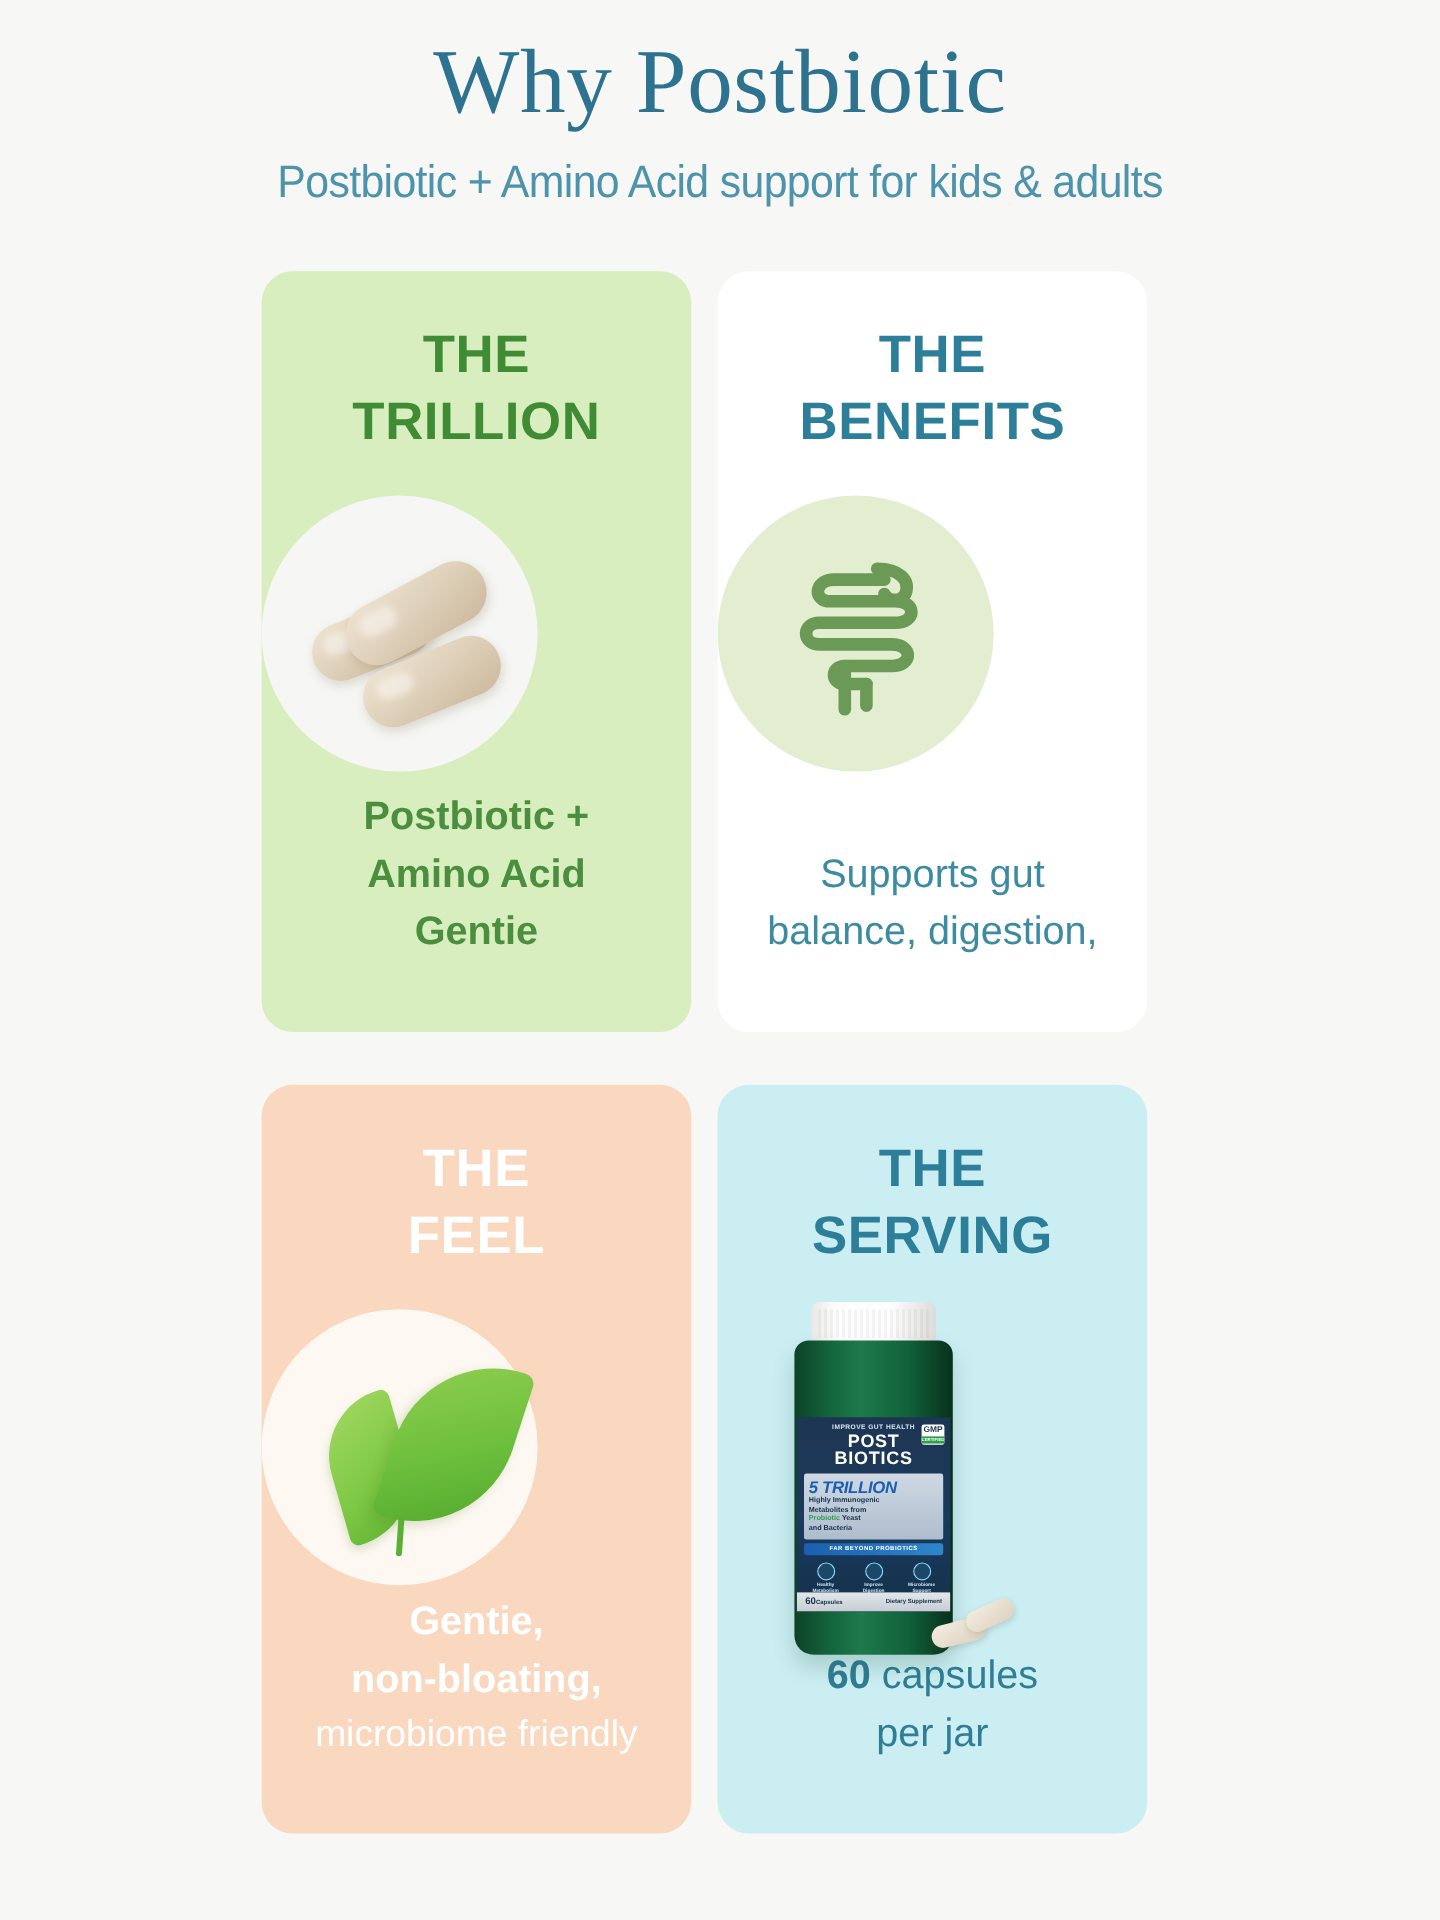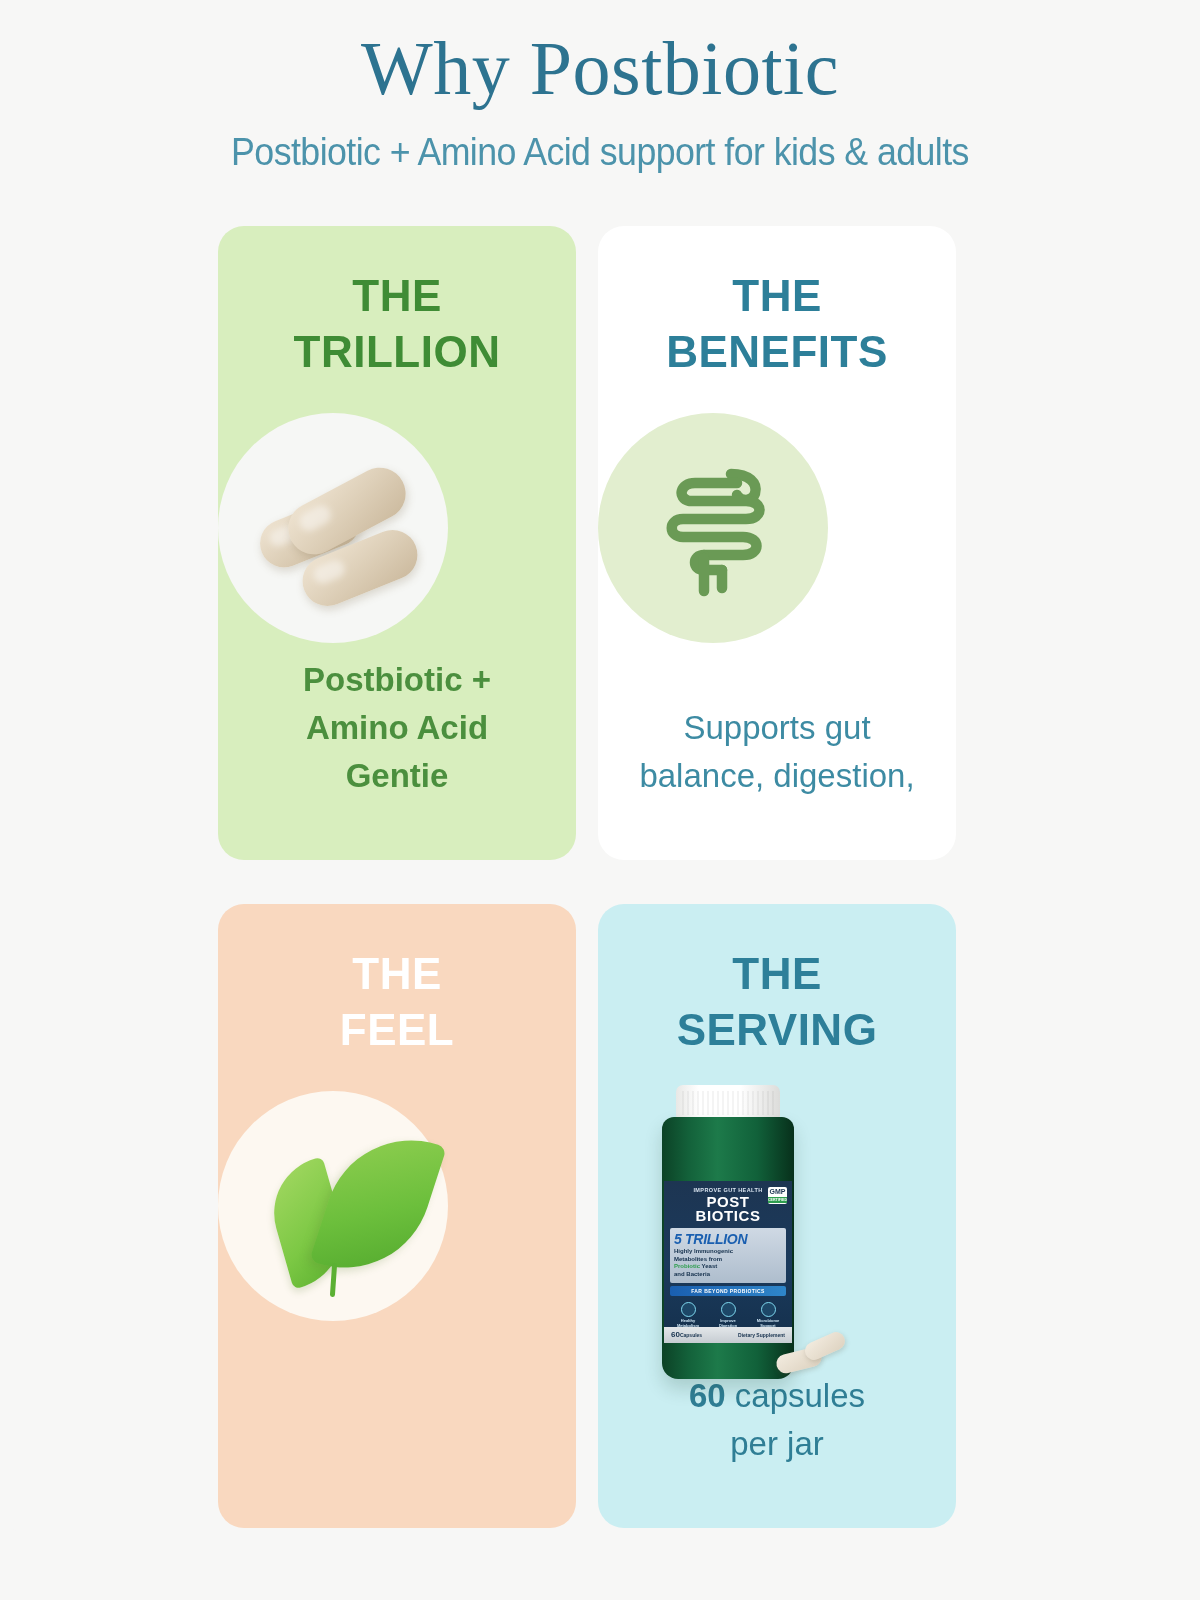--- a/index.html
+++ b/index.html
@@ -369,20 +369,25 @@
 
     <div class="card card-feel">
       <div class="card-heading">
         <span>THE</span><br>
         <span>FEEL</span>
       </div>
       <div class="media media-leaf">
         <span class="leaf small"></span>
         <span class="leaf big"></span>
         <span class="leaf-stem"></span>
+      </div>
+      <div class="card-body">
+        <span class="b1">Gentie,</span>
+        <span class="b2">non-bloating,</span>
+        <span class="b3">microbiome friendly</span>
       </div>
     </div>
 
     <div class="card card-serving">
       <div class="card-heading">
         <span>THE</span><br>
         <span>SERVING</span>
       </div>
 
       <div class="bottle-wrap">

